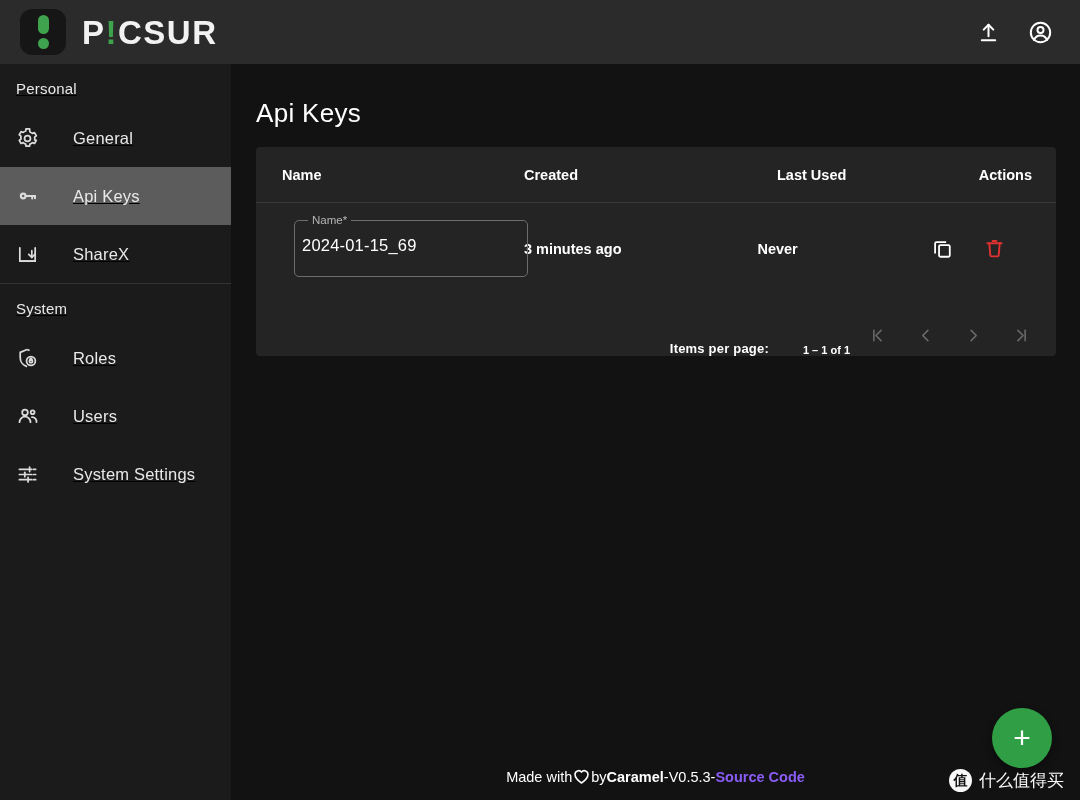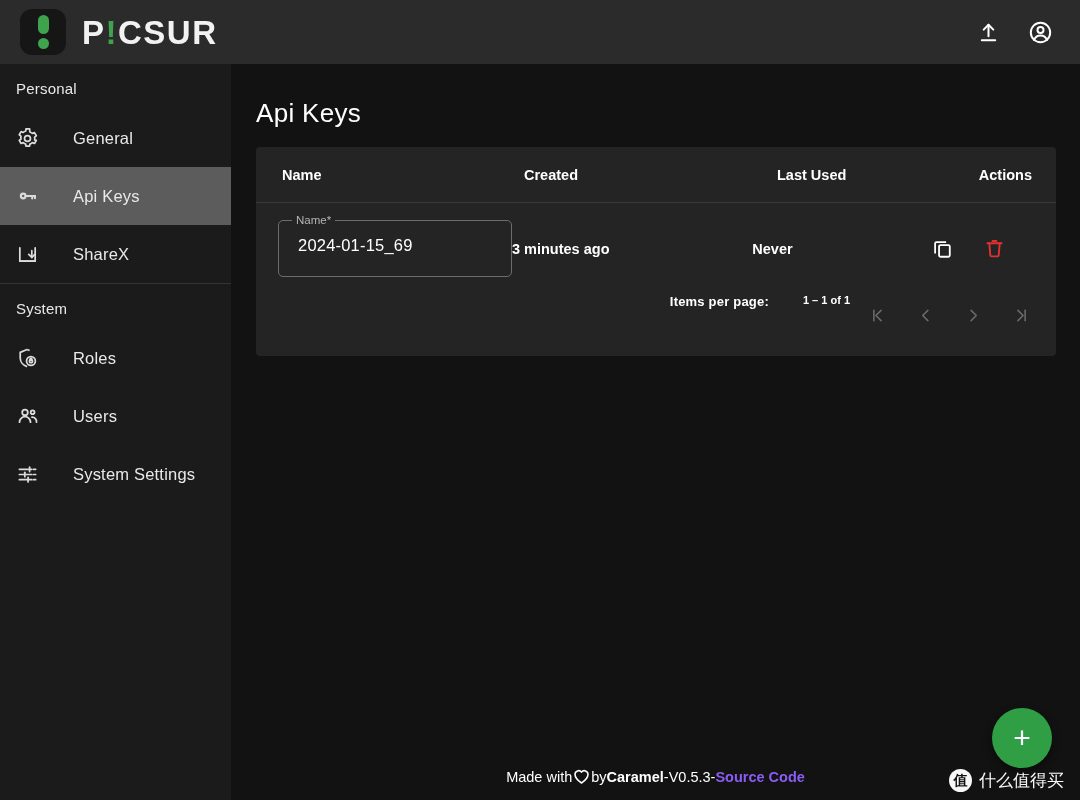--- a/index.html
+++ b/index.html
@@ -34,21 +34,21 @@
   .toolbar-spacer { flex: 1 1 auto; }
   .tool-icon {
     width: 40px; height: 40px; margin-left: 12px;
     display: flex; align-items: center; justify-content: center;
     color: #ffffff; cursor: pointer; border-radius: 50%;
   }
 
   
   .sidebar {
     position: absolute; top: 64px; left: 0; width: 231px; height: 736px;
-    background: #1b1b1b; overflow: hidden;
+    background: #1b1b1b; overflow: hidden; text-decoration: underline;
   }
   .side-section {
     color: #e9e9e9; font-size: 15px; padding: 16px 16px 12px 16px;
     letter-spacing: .2px;
   }
   .side-item {
     display: flex; align-items: center; height: 58px;
     padding-left: 16px; color: #e9e9e9; cursor: pointer;
   }
   .side-item.active { background: #5c5c5c; }
@@ -86,32 +86,32 @@
   
   .field { position: relative; width: 234px; height: 57px; margin-left: 22px; }
   .field-outline {
     position: absolute; inset: 0; border: 1px solid #6d6d6d; border-radius: 5px;
   }
   .field-notch {
     position: absolute; top: -7px; left: 14px; background: #242424;
     padding: 0 4px; color: #b5b5b5; font-size: 11.5px; line-height: 14px;
   }
   .field-value {
-    position: absolute; left: 20px; top: 16px; color: #ffffff;
+    position: absolute; left: 8px; top: 16px; color: #ffffff;
     font-size: 16.5px; letter-spacing: .2px;
   }
 
   .act-wrap { display: flex; align-items: center; justify-content: flex-end; gap: 26px; padding-right: 25px; }
   .act-btn { width: 26px; height: 26px; display: flex; align-items: center; justify-content: center; cursor: pointer; }
   .act-copy { color: #ffffff; }
   .act-del { color: #e03131; }
 
   
   .paginator {
-    display: flex; align-items: flex-start; justify-content: flex-end;
+    display: flex; align-items: flex-end; justify-content: flex-end;
     height: 62px; padding-right: 14px; color: #ffffff;
   }
   .pg-label { font-size: 13px; font-weight: 700; letter-spacing: .2px; }
   .pg-select {
     margin-left: 16px; width: 84px; height: 42px; border: 1px solid #5e5e5e;
     border-radius: 5px; display: flex; align-items: center;
     justify-content: space-between; padding: 0 11px 0 14px; cursor: pointer;
   }
   .pg-select-val { font-size: 14.5px; color: #ffffff; }
   .caret { width: 0; height: 0; border-left: 5.5px solid transparent;
@@ -282,21 +282,21 @@
     <div class="card">
 
       <div class="t-head">
         <div class="c-name">Name</div>
         <div class="c-created">Created</div>
         <div class="c-used">Last Used</div>
         <div class="c-actions">Actions</div>
       </div>
 
       <div class="t-row">
-        <div class="c-name" style="padding-left:0">
+        <div class="c-name" style="padding-left:16px">
           <div class="field">
             <div class="field-outline"></div>
             <div class="field-notch">Name*</div>
             <div class="field-value">2024-01-15_69</div>
           </div>
         </div>
         <div class="c-created cell-txt">3 minutes ago</div>
         <div class="c-used cell-txt">Never</div>
         <div class="c-actions">
           <div class="act-wrap">

